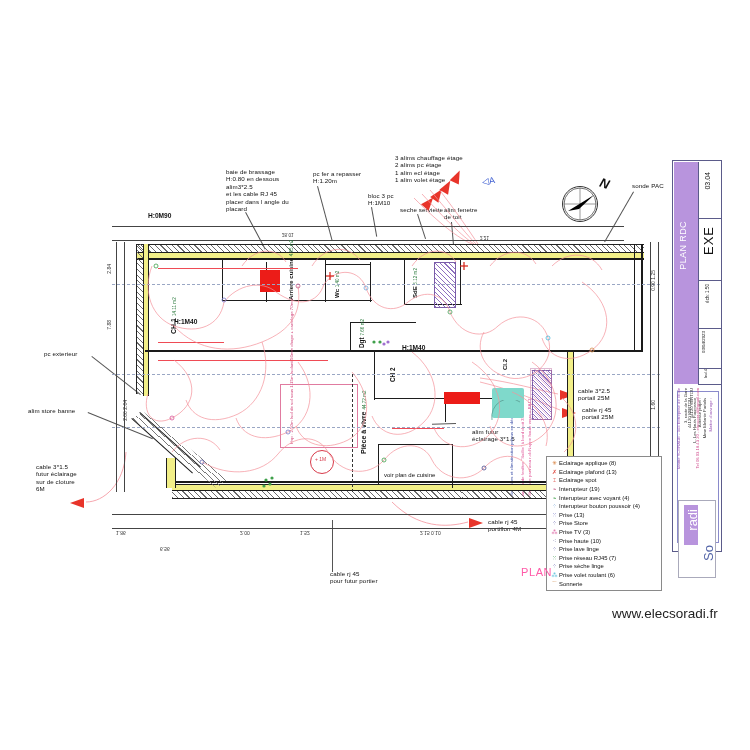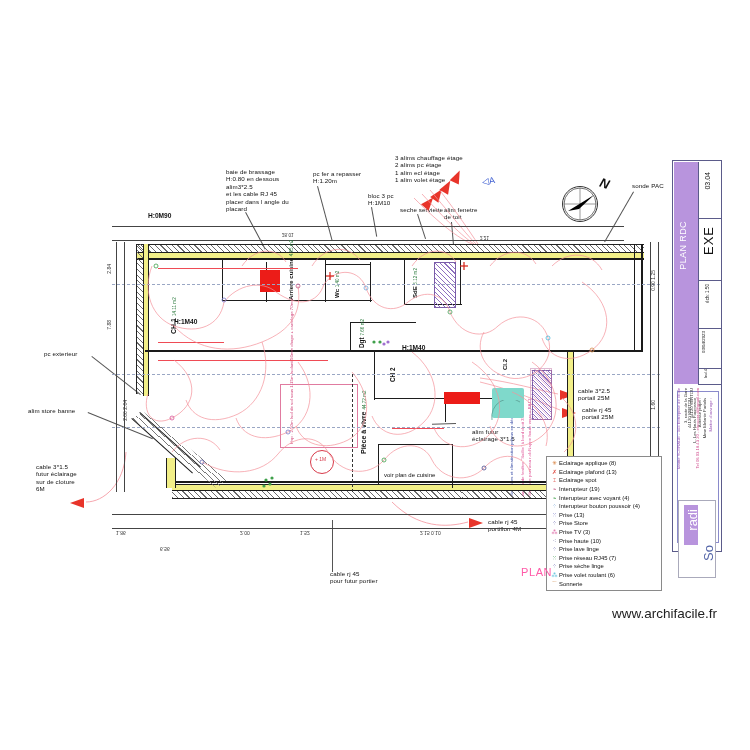--- a/index.html
+++ b/index.html
@@ -492,13 +492,13 @@
 <div class="abs vert" style="left:689px;top:388px;font-size:4.2px;color:#333;">44120 VERTOU</div>
 <div class="abs vert" style="left:695px;top:388px;font-size:4.2px;color:#d14f8f;">Tel 06 03 18 43 20 - elecsoradi@gmail.com</div>
 
 <div class="abs" style="left:678px;top:500px;width:36px;height:76px;border:1px solid #aab;background:#fff;">
   <div class="abs" style="left:5px;top:4px;width:14px;height:40px;background:#b894dd;"></div>
   <div class="abs vert" style="left:6px;top:8px;font-size:13px;color:#fff;">radi</div>
   <div class="abs vert" style="left:22px;top:44px;font-size:13px;color:#5566a8;">So</div>
 </div>
 
 <div class="planpink">PLAN</div>
-<div class="sitebrand">www.archifacile.fr</div>
+<div class="sitebrand">www.elecsoradi.fr</div>
 
 </body></html>

